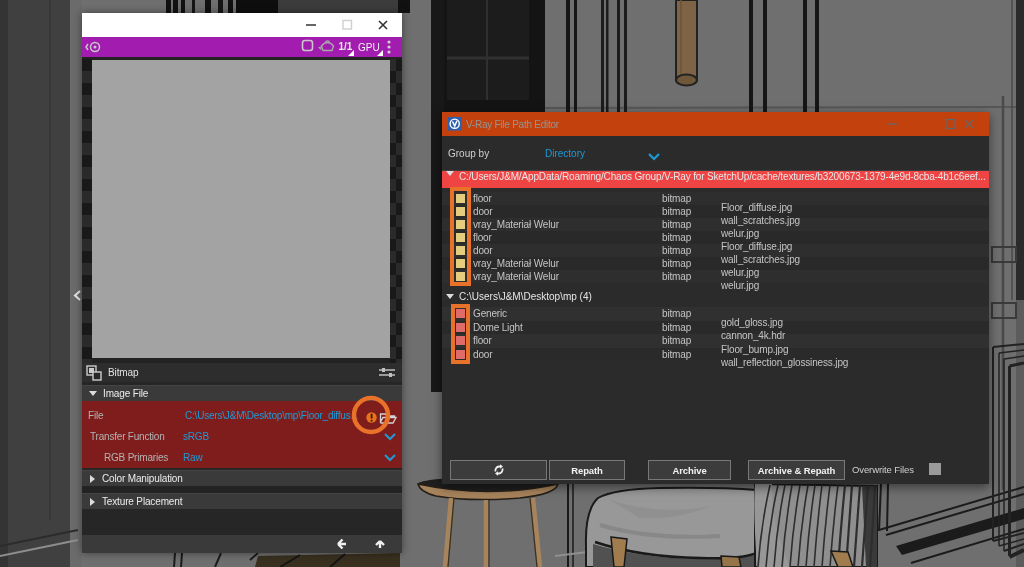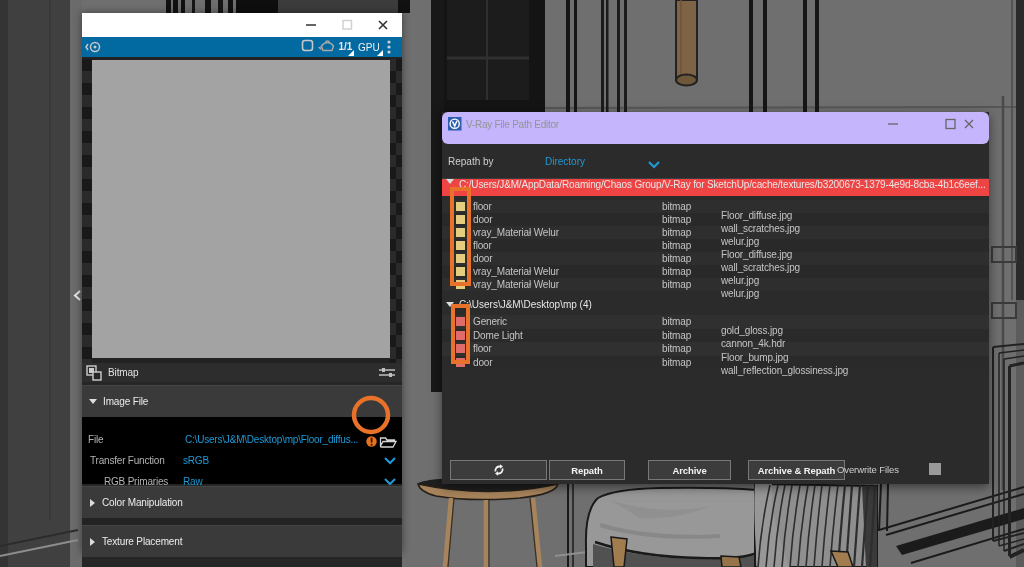--- a/index.html
+++ b/index.html
@@ -3,34 +3,34 @@
 <meta charset="utf-8">
 <style>
   * { margin:0; padding:0; box-sizing:border-box; }
   html,body { width:1024px; height:567px; overflow:hidden; }
   body { font-family:"Liberation Sans", sans-serif; position:relative; background:#6f6f6f; }
   #bg { position:absolute; left:0; top:0; width:1024px; height:567px; }
   .win { position:absolute; }
   
   #lw { left:82px; top:13px; width:320px; height:540px; background:#262626; box-shadow:0 0 8px rgba(0,0,0,.45); }
   #lw .titlebar { height:24px; background:#ffffff; position:relative; }
-  #lw .toolbar { height:20px; background:#0369a1; position:relative; }
+  #lw .toolbar { height:20px; background:#a21caf; position:relative; }
   #lw .preview { position:relative; height:306px; background:#222222; }
   .chk { position:absolute; background-image:conic-gradient(#2a2a2a 25%, #191919 0 50%, #2a2a2a 0 75%, #191919 0); background-size:24px 24px; }
   #lw .gray { position:absolute; left:10px; top:3px; width:298px; height:298px; background:#a3a3a3; }
   .hdrbar { height:19px; background:#2d2d2d; color:#e2e2e2; font-size:10px; letter-spacing:-0.1px; display:flex; align-items:center; position:relative; }
-  .secbar { height:32px; background:#3a3a3a; color:#ececec; font-size:10px; letter-spacing:-0.15px; display:flex; align-items:center; border-top:1px solid #454545; }
-  .rows { background:#000000; position:relative; padding-top:12px; }
+  .secbar { height:16px; background:#3a3a3a; color:#ececec; font-size:10px; letter-spacing:-0.15px; display:flex; align-items:center; border-top:1px solid #454545; }
+  .rows { background:#7f1d1d; position:relative; padding-top:4px; }
   .prow { height:21px; display:flex; align-items:center; font-size:10px; letter-spacing:-0.2px; color:#b2b2b2; position:relative; }
   .blue { color:#1e9ad6;text-align:center; }
   .tri-r { width:0; height:0; border-left:5px solid #dcdcdc; border-top:4px solid transparent; border-bottom:4px solid transparent; display:inline-block; }
   .tri-d { width:0; height:0; border-top:5px solid #dcdcdc; border-left:4px solid transparent; border-right:4px solid transparent; display:inline-block; }
   
   #rw { left:442px; top:112px; width:547px; height:372px; background:#2b2b2b; box-shadow:0 3px 10px rgba(0,0,0,.5); }
-  #rw .titlebar { height:32px; background:#c4b5fd; position:relative;border-radius:6px; }
+  #rw .titlebar { height:24px; background:#c2410c; position:relative; }
   .lrow { height:13px; display:flex; align-items:center; font-size:10px; letter-spacing:-0.15px; color:#c4c4c4; }
   .lrow .name { position:absolute; left:31px; }
   .lrow .bm { position:absolute; left:220px; }
   .lrow .fn { position:absolute; left:279px;margin-top:17px; }
   .sw { position:absolute; left:14px; width:9px; height:9px; }
   .btn { position:absolute; top:348px; height:20px; background:#3c3c3c; border:1px solid #787878; color:#f2f2f2; font-size:9.5px; font-weight:bold; letter-spacing:-0.1px; display:flex; align-items:center; justify-content:center; }
   .orect { position:absolute; border:4px solid #e8722a; }
 </style>
 </head>
 <body>
@@ -284,21 +284,21 @@
       <rect x="6" y="5" width="13.5" height="13.5" fill="#2d5fb0"></rect>
       <circle cx="12.7" cy="11.7" r="4.6" fill="none" stroke="#ffffff" stroke-width="1.4"></circle>
       <path d="M10.5 9.5 L12.7 14 L15 8.8" fill="none" stroke="#ffffff" stroke-width="1.5"></path>
       <text x="24" y="16" font-size="10" fill="#949494" letter-spacing="-0.25" font-family="Liberation Sans">V-Ray File Path Editor</text>
       <line x1="446" y1="12" x2="456" y2="12" stroke="#666" stroke-width="1.3"></line>
       <rect x="504" y="7.5" width="9" height="9" fill="none" stroke="#666" stroke-width="1.3"></rect>
       <path d="M523 8 L531 16 M531 8 L523 16" stroke="#666" stroke-width="1.3" fill="none"></path>
     </svg>
   </div>
   <div style="height:34px;position:relative;font-size:10px">
-    <span style="position:absolute;left:6px;top:12px;color:#cfcfcf">Repath by</span>
+    <span style="position:absolute;left:6px;top:12px;color:#cfcfcf">Group by</span>
     <span class="blue" style="position:absolute;left:103px;top:12px">Directory</span>
     <svg width="12" height="8" style="position:absolute;left:206px;top:17px">
         <path d="M1 1 L6 6 L11 1" fill="none" stroke="#1e9ad6" stroke-width="2.2"></path>
       </svg>
   </div>
   <div style="height:1px;background:#3d3d3d"></div>
   <div style="height:17px;background:#ef4444;display:flex;align-items:flex-start;font-size:10px;color:#e6e6e6;position:relative;white-space:nowrap;overflow:hidden">
     <span class="tri-d" style="margin-left:4px;flex:none"></span>
     <span style="margin-left:5px;letter-spacing:-0.15px">C:/Users/J&amp;M/AppData/Roaming/Chaos Group/V-Ray for SketchUp/cache/textures/b3200673-1379-4e9d-8cba-4b1c6eef...</span>
   </div>
@@ -384,18 +384,18 @@
     <svg width="14" height="14" viewBox="0 0 14 14">
       <path d="M3.5 8.5 A4 4 0 0 1 7 3.5 l1.5 0" fill="none" stroke="#f0f0f0" stroke-width="1.8"></path>
       <path d="M8 1.2 L11 3.5 L8 5.8 Z" fill="#f0f0f0"></path>
       <path d="M10.5 5.5 A4 4 0 0 1 7 10.5 l-1.5 0" fill="none" stroke="#f0f0f0" stroke-width="1.8"></path>
       <path d="M6 8.2 L3 10.5 L6 12.8 Z" fill="#f0f0f0"></path>
     </svg>
   </div>
   <div class="btn" style="left:107px;width:76px">Repath</div>
   <div class="btn" style="left:206px;width:83px">Archive</div>
   <div class="btn" style="left:306px;width:97px">Archive &amp; Repath</div>
-  <span style="position:absolute;left:395px;top:352px;font-size:9.5px;color:#cfcfcf;letter-spacing:-0.1px">Overwrite Files</span>
+  <span style="position:absolute;left:410px;top:352px;font-size:9.5px;color:#cfcfcf;letter-spacing:-0.1px">Overwrite Files</span>
   <div style="position:absolute;left:487px;top:351px;width:12px;height:12px;background:#9a9a9a"></div>
 
   <div class="orect" style="left:8px;top:75px;width:21px;height:99px"></div>
   <div class="orect" style="left:9px;top:192px;width:19px;height:60px"></div>
 </div>
 
 </body></html>

